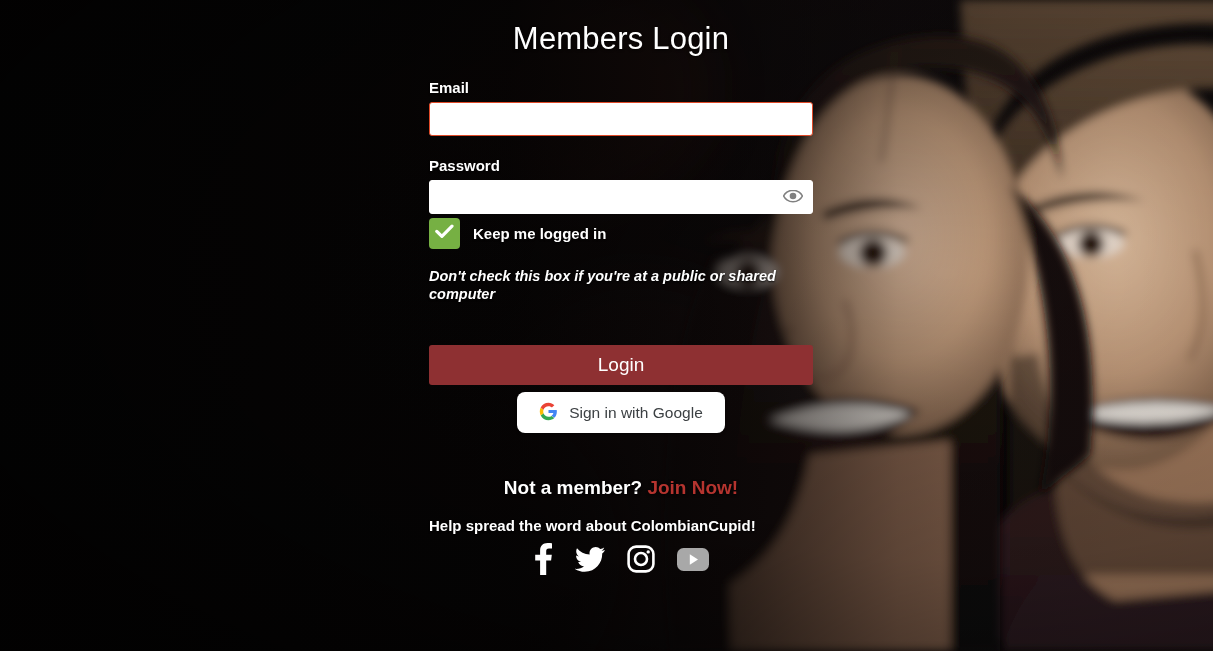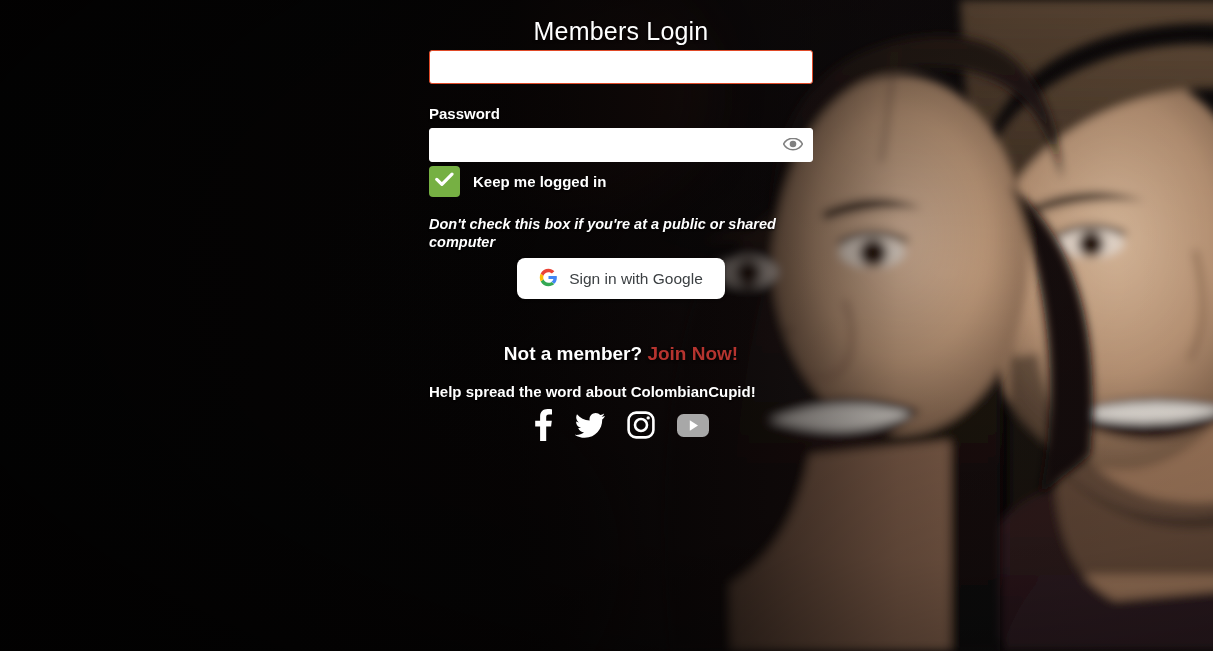--- a/index.html
+++ b/index.html
@@ -57,25 +57,25 @@
   .content {
     position: absolute;
     left: 429px;
     top: 0;
     width: 384px;
     height: 651px;
   }
 
   .page-title {
     color: #ffffff;
-    font-size: 25px;
+    font-size: 31px;
     font-weight: 400;
     text-align: center;
     letter-spacing: 0.2px;
-    margin-top: 12px;
+    margin-top: 20px;
     line-height: 38px;
     text-shadow: 0 1px 3px rgba(0,0,0,0.7);
   }
 
   .field-label {
     color: #ffffff;
     font-size: 15px;
     font-weight: bold;
     margin-top: 21px;
     margin-bottom: 6px;
@@ -369,20 +369,21 @@
     </svg>
   </div>
 
   <div class="bg-scrim"></div>
   <div class="bg-scrim2"></div>
 
   <div class="content">
 
     <h1 class="page-title">Members Login</h1>
 
+    <div class="field-label">Email</div>
     <div class="input-wrap">
       <input class="text-input" type="text" placeholder="" style="">
     </div>
 
     <div class="field-label">Password</div>
     <div class="input-wrap">
       <input class="text-input plain" type="password" placeholder="" style="">
       <button class="eye-btn">
         <span>
           <svg width="20" height="14" viewBox="0 0 20 14" aria-hidden="true">
@@ -400,20 +401,21 @@
           <svg width="19" height="15" viewBox="0 0 19 15" aria-hidden="true">
             <path d="M1.8 7.4 L6.9 12.4 L17 2.1" fill="none" stroke="#ffffff" stroke-width="3.2" stroke-linecap="round" stroke-linejoin="round"></path>
           </svg>
         </span>
       </span>
       <span class="keep-label">Keep me logged in</span>
     </div>
 
     <div class="hint">Don't check this box if you're at a public or shared computer</div>
 
+    <button class="login-btn">Login</button>
 
 
     <div class="google-row">
       <button class="google-btn">
         <span>
           <svg width="19" height="19" viewBox="0 0 48 48" aria-hidden="true">
             <path fill="#4285F4" d="M45.1 24.5c0-1.6-.1-2.8-.4-4.1H24v7.4h12.1c-.2 2-1.6 5-4.5 7l6.9 5.3c4.1-3.8 6.6-9.4 6.6-15.6z"></path>
             <path fill="#34A853" d="M24 46c5.9 0 10.9-2 14.5-5.3l-6.9-5.4c-1.9 1.3-4.4 2.2-7.6 2.2-5.8 0-10.7-3.8-12.5-9.1l-7.1 5.5C8 41.1 15.4 46 24 46z"></path>
             <path fill="#FBBC05" d="M11.5 28.4c-.5-1.4-.8-2.9-.8-4.4s.3-3 .7-4.4l-7.1-5.6C2.8 16.9 2 20.3 2 24s.8 7.1 2.3 10l7.2-5.6z"></path>
             <path fill="#EA4335" d="M24 10.6c4.1 0 6.9 1.8 8.5 3.3l6.2-6C34.9 4.5 29.9 2 24 2 15.4 2 8 7 4.3 14l7.1 5.6c1.8-5.3 6.8-9 12.6-9z"></path>

